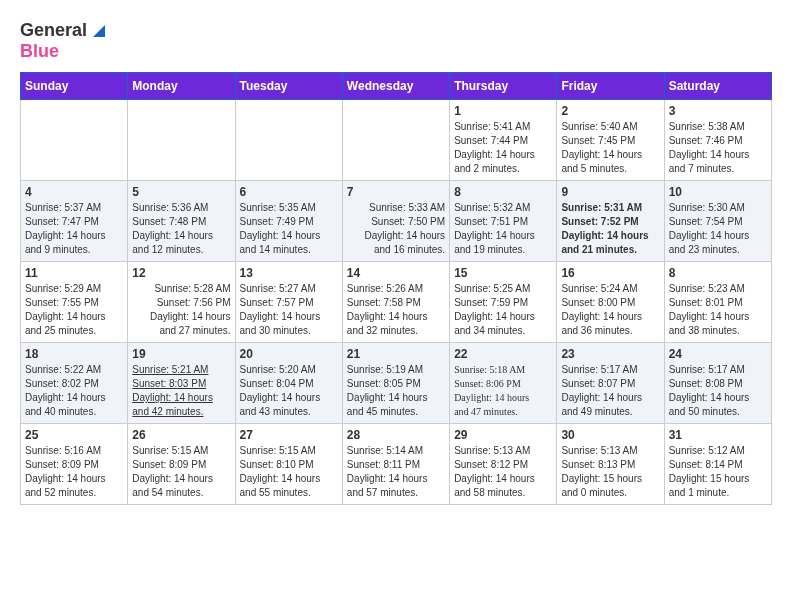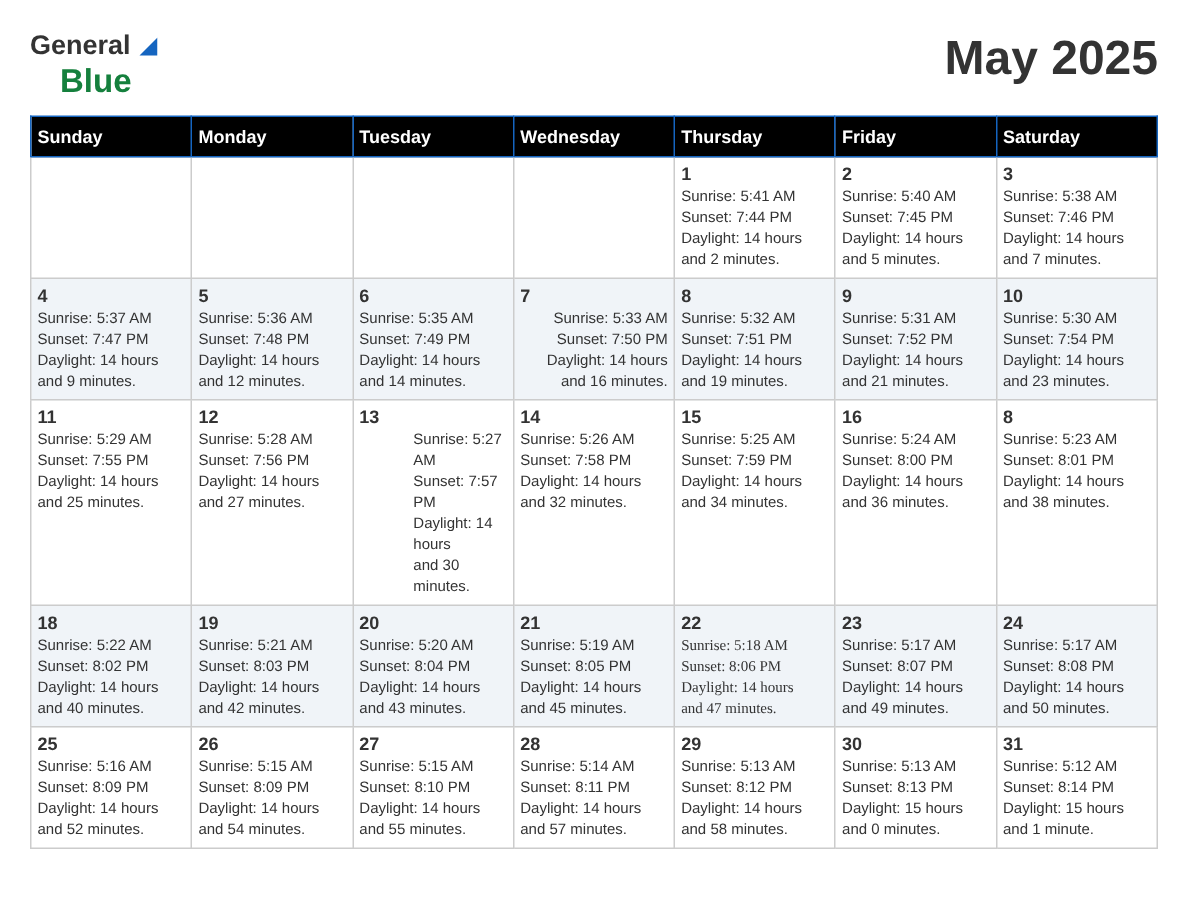--- a/index.html
+++ b/index.html
@@ -20,24 +20,23 @@
       display: flex;
       flex-direction: column;
       align-items: flex-start;
     }
     .logo-general {
       font-size: 18px;
       font-weight: bold;
       color: #333;
     }
     .logo-blue {
-      font-size: 22px;
-      font-weight: bold;
-      color: #15803d;
-      margin-left: 20px;
+      font-size: 18px;
+      font-weight: bold;
+      color: #ec4899;
     }
     .logo-line {
       display: flex;
       align-items: center;
     }
     .title-area {
       text-align: right;
     }
     .month-title {
       font-size: 32px;
@@ -47,21 +46,21 @@
     .location-title {
       font-size: 16px;
       color: #333;
     }
     table {
       width: 100%;
       border-collapse: collapse;
       font-size: 11px;
     }
     thead tr {
-      background-color: #000000;
+      background-color: #6d28d9;
       color: #fff;
     }
     thead th {
       padding: 6px 4px;
       text-align: left;
       font-size: 12px;
       font-weight: bold;
       border: 1px solid #1565c0;
     }
     tbody td {
@@ -100,21 +99,20 @@
   <div class="logo">
     <div class="logo-line">
       <span class="logo-general">General</span>
       <svg width="16" height="16" viewBox="0 0 16 16" style="margin-left:2px;vertical-align:middle;">
         <polygon points="4,14 16,2 16,14" fill="#1565c0"></polygon>
       </svg>
     </div>
     <span class="logo-blue">Blue</span>
   </div>
   <div class="title-area">
-    <div class="month-title">May 2025</div>
   </div>
 </div>
 
 <table>
   <thead>
     <tr>
     <th>Sunday</th>
         <th>Monday</th>
         <th>Tuesday</th>
         <th>Wednesday</th>
@@ -182,21 +180,21 @@
         </td>
         <td>
           <span class="day-num">8</span>
           <div class="day-info" style="white-space: pre-line;">Sunrise: 5:32 AM
 Sunset: 7:51 PM
 Daylight: 14 hours
 and 19 minutes.</div>
         </td>
         <td>
           <span class="day-num">9</span>
-          <div class="day-info" style="white-space: pre-line;">Sunrise: 5:31 AM
+          <div class="day-info" style="white-space: pre-line; font-weight: bold;">Sunrise: 5:31 AM
 Sunset: 7:52 PM
 Daylight: 14 hours
 and 21 minutes.</div>
         </td>
         <td>
           <span class="day-num">10</span>
           <div class="day-info" style="white-space: pre-line;">Sunrise: 5:30 AM
 Sunset: 7:54 PM
 Daylight: 14 hours
 and 23 minutes.</div>
@@ -205,28 +203,28 @@
       <tr>
         <td>
           <span class="day-num">11</span>
           <div class="day-info" style="white-space: pre-line;">Sunrise: 5:29 AM
 Sunset: 7:55 PM
 Daylight: 14 hours
 and 25 minutes.</div>
         </td>
         <td>
           <span class="day-num">12</span>
-          <div class="day-info" style="white-space: pre-line;">Sunrise: 5:28 AM
+          <div class="day-info" style="white-space: pre-line; text-align: right;">Sunrise: 5:28 AM
 Sunset: 7:56 PM
 Daylight: 14 hours
 and 27 minutes.</div>
         </td>
         <td>
           <span class="day-num">13</span>
-          <div class="day-info" style="white-space: pre-line; margin-left: 36px;">Sunrise: 5:27 AM
+          <div class="day-info" style="white-space: pre-line;">Sunrise: 5:27 AM
 Sunset: 7:57 PM
 Daylight: 14 hours
 and 30 minutes.</div>
         </td>
         <td>
           <span class="day-num">14</span>
           <div class="day-info" style="white-space: pre-line;">Sunrise: 5:26 AM
 Sunset: 7:58 PM
 Daylight: 14 hours
 and 32 minutes.</div>
@@ -256,21 +254,21 @@
       <tr>
         <td>
           <span class="day-num">18</span>
           <div class="day-info" style="white-space: pre-line;">Sunrise: 5:22 AM
 Sunset: 8:02 PM
 Daylight: 14 hours
 and 40 minutes.</div>
         </td>
         <td>
           <span class="day-num">19</span>
-          <div class="day-info" style="white-space: pre-line;">Sunrise: 5:21 AM
+          <div class="day-info" style="white-space: pre-line; text-decoration: underline;">Sunrise: 5:21 AM
 Sunset: 8:03 PM
 Daylight: 14 hours
 and 42 minutes.</div>
         </td>
         <td>
           <span class="day-num">20</span>
           <div class="day-info" style="white-space: pre-line;">Sunrise: 5:20 AM
 Sunset: 8:04 PM
 Daylight: 14 hours
 and 43 minutes.</div>

